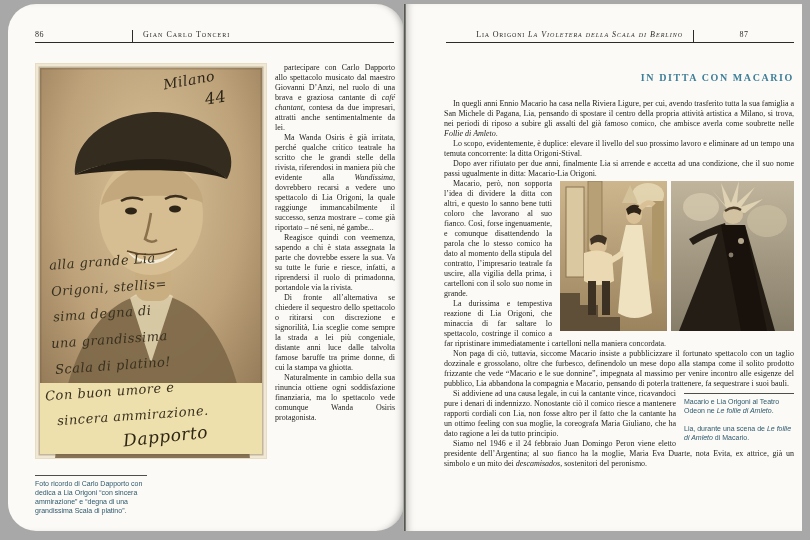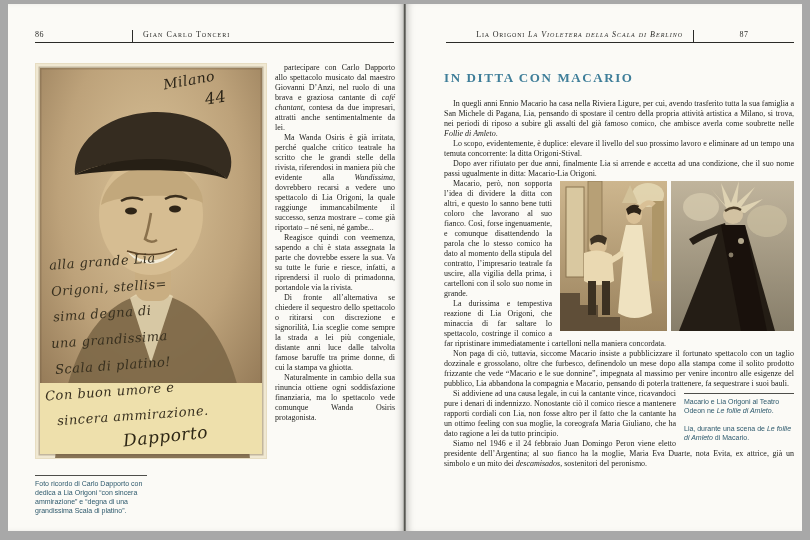--- a/index.html
+++ b/index.html
@@ -3,21 +3,21 @@
 <meta charset="utf-8">
 <style>
   html,body{margin:0;padding:0;}
   body{
     width:810px;height:540px;position:relative;overflow:hidden;
     background:#a8a8a8;
     font-family:"Liberation Serif", serif;
   }
   .spread{position:absolute;top:4px;left:8px;width:794px;height:527px;}
   .page{position:absolute;top:0;height:527px;background:#fbfaf6;overflow:hidden;}
-  .page.left{left:0;width:396px;box-shadow:inset -6px 0 8px -6px rgba(0,0,0,.45);}
+  .page.left{left:0;width:396px;box-shadow:inset -6px 0 8px -6px rgba(0,0,0,.45);border-radius:28px;}
   .page.right{left:398px;width:396px;box-shadow:inset 6px 0 8px -6px rgba(0,0,0,.35);}
   .gutter{position:absolute;left:395px;top:0;width:3px;height:527px;z-index:6;
     background:linear-gradient(90deg,#d8d8d2,#4a4a46 55%,#9a9a94);}
 
   
   .page-header{display:flex;align-items:flex-end;border-bottom:1.2px solid #2b2b28;
     padding-bottom:3px;font-size:8px;color:#2b2b28;letter-spacing:.4px;}
   .left .page-header{margin:26px 10px 0 27px;}
   .right .page-header{margin:26px 8px 16px 40px;}
   .pnum{font-size:8px;}
@@ -26,22 +26,22 @@
   .hdr-div{border-left:1px solid #2b2b28;height:13px;margin-bottom:-4px;}
   .running{font-variant:small-caps;letter-spacing:1px;}
   .left .running{padding-left:10px;}
   .right .running{margin-left:auto;padding-right:10px;font-style:italic;}
   .running .sc{font-style:normal;font-variant:small-caps;letter-spacing:.8px;padding-right:3px;}
 
   
   .lp-body{margin:20px 9px 0 27px;font-size:8px;line-height:10px;text-align:justify;color:#1e1e1b;}
   .rp-body{margin:0 8px 0 38px;font-size:8px;line-height:10px;text-align:justify;color:#1e1e1b;}
   p.bp{margin:0;text-indent:9px;}
-  .section-heading{margin:30px 0 16px 0;text-align:left;color:#3f7e99;
-    font-size:13px;font-weight:bold;letter-spacing:1.6px;}
+  .section-heading{margin:30px 0 16px 0;text-align:right;color:#3f7e99;
+    font-size:10px;font-weight:bold;letter-spacing:1.6px;}
 
   
   .photo-dapporto{float:left;width:232px;height:396px;margin:0 8px 8px 0;position:relative;}
   .hw{position:absolute;font-family:"DejaVu Serif",serif;font-style:italic;
     color:#38301f;letter-spacing:.5px;font-size:13px;transform:rotate(-4deg);white-space:nowrap;}
   .hw.sig{font-size:17px;transform:rotate(-6deg);color:#2e2715;}
   .hw.top{transform:rotate(-10deg);color:#2b2417;}
 
   .lp-caption{float:left;clear:left;width:112px;margin:8px 8px 0 0;
     border-top:1px solid #4e4e4a;padding-top:3px;

